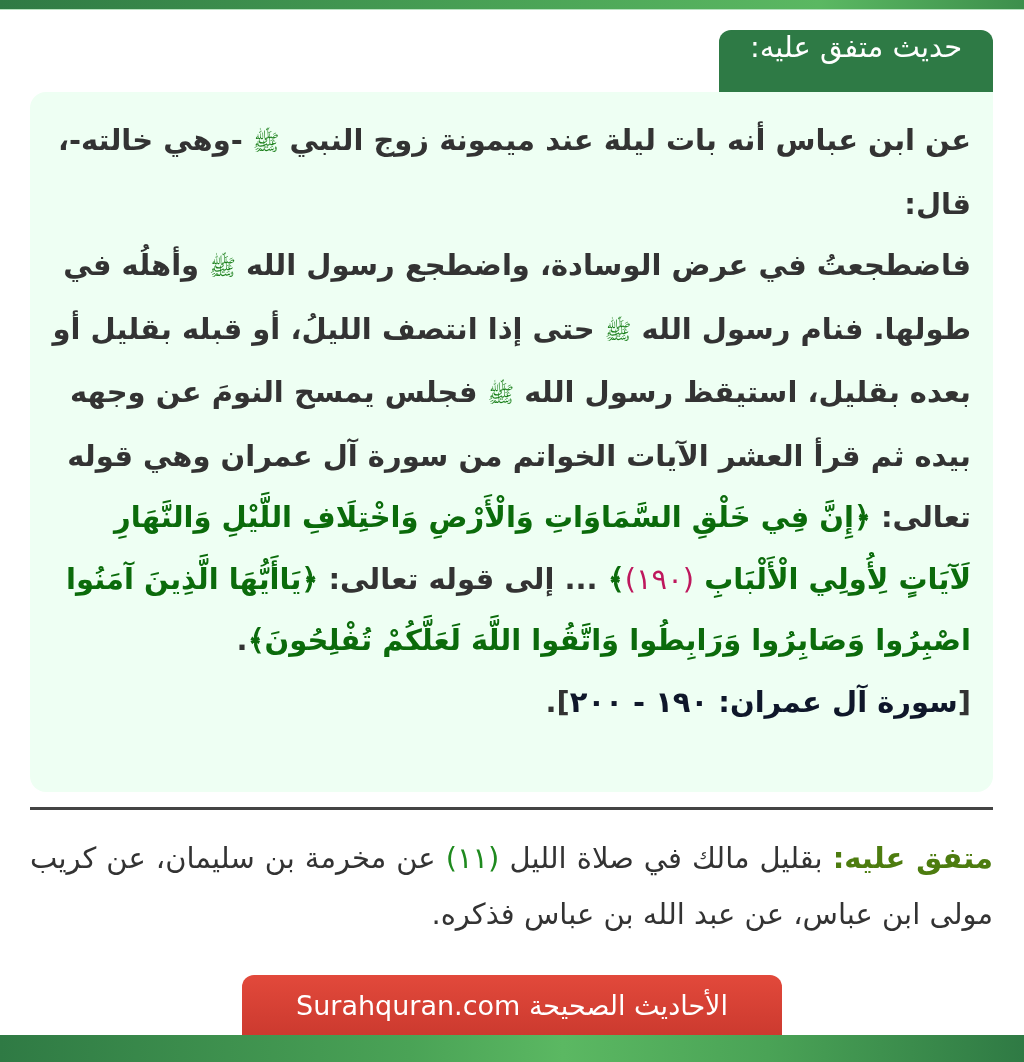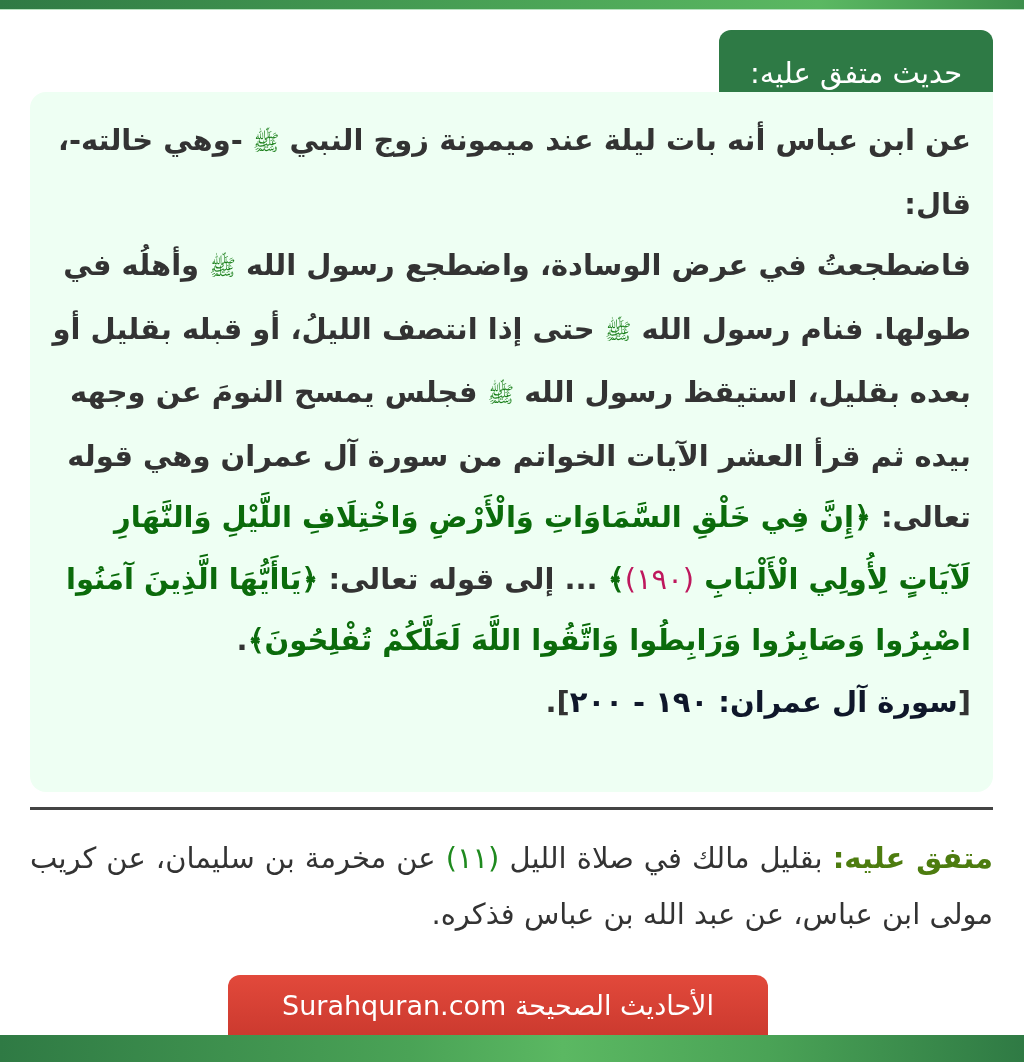--- a/index.html
+++ b/index.html
@@ -10,21 +10,21 @@
   }
   .top-bar {
     position: absolute; left: 0; top: 0; width: 1024px; height: 9px;
     background: linear-gradient(90deg, #2f7a44 0%, #4aa356 50%, #5bb862 80%, #3d8f4c 100%);
     border-bottom: 1px solid #b9e3c0;
   }
   .title-tab {
     position: absolute; left: 719px; top: 30px; width: 274px; height: 62px;
     background: #2e7a45; border-radius: 12px 12px 0 0;
     color: #ffffff; font-size: 29px; direction: rtl;
-    display: flex; align-items: flex-end; justify-content: center;
+    display: flex; align-items: flex-start; justify-content: center;
     box-sizing: border-box; padding-bottom: 2px;
   }
   .content-box {
     position: absolute; left: 30px; top: 92px; width: 963px; height: 700px;
     background: #eefff3; border-radius: 16px 0 16px 16px;
     box-sizing: border-box; padding: 18px 22px 0 22px;
   }
   .hadith {
     direction: rtl; 
     font-size: 29px; font-weight: bold; line-height: 61.5px;
@@ -39,21 +39,21 @@
     background: #444444;
   }
   .source {
     position: absolute; left: 30px; top: 830px; width: 963px;
     direction: rtl; text-align: justify;
     font-size: 29px; line-height: 56px; color: #333333; margin: 0;
   }
   .source .label { color: #4d7c0f; font-weight: bold; }
   .source .num { color: #1f8a1f; }
   .site-button {
-    position: absolute; left: 228px; top: 975px; width: 540px; height: 60px;
+    position: absolute; left: 242px; top: 975px; width: 540px; height: 60px;
     background: linear-gradient(180deg, #e2493b 0%, #cc3a2f 100%);
     border-radius: 12px 12px 0 0;
     color: #ffffff; font-size: 27px;
     display: flex; align-items: center; justify-content: center;
     direction: rtl;
   }
   .bottom-bar {
     position: absolute; left: 0; top: 1035px; width: 1024px; height: 27px;
     background: linear-gradient(90deg, #2f7a44 0%, #4aa356 40%, #5bb862 55%, #4aa356 75%, #2f7a44 100%);
   }

